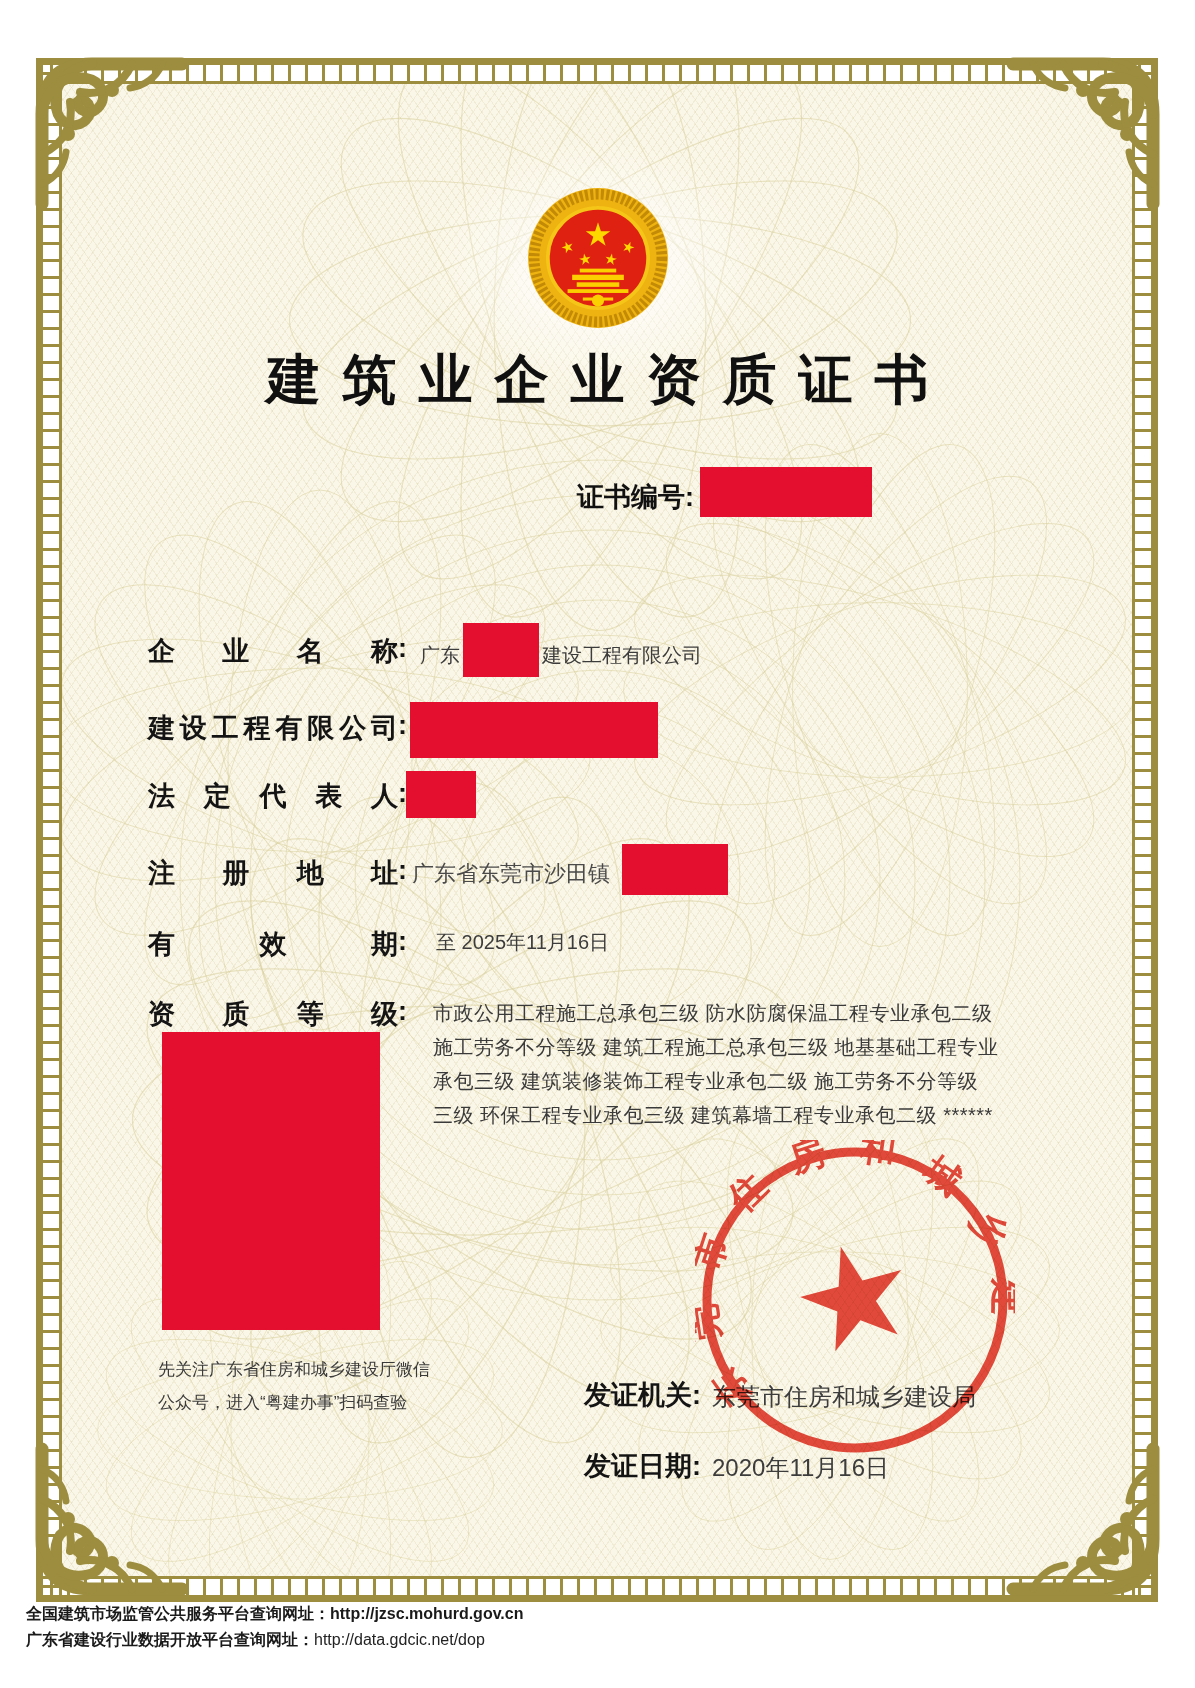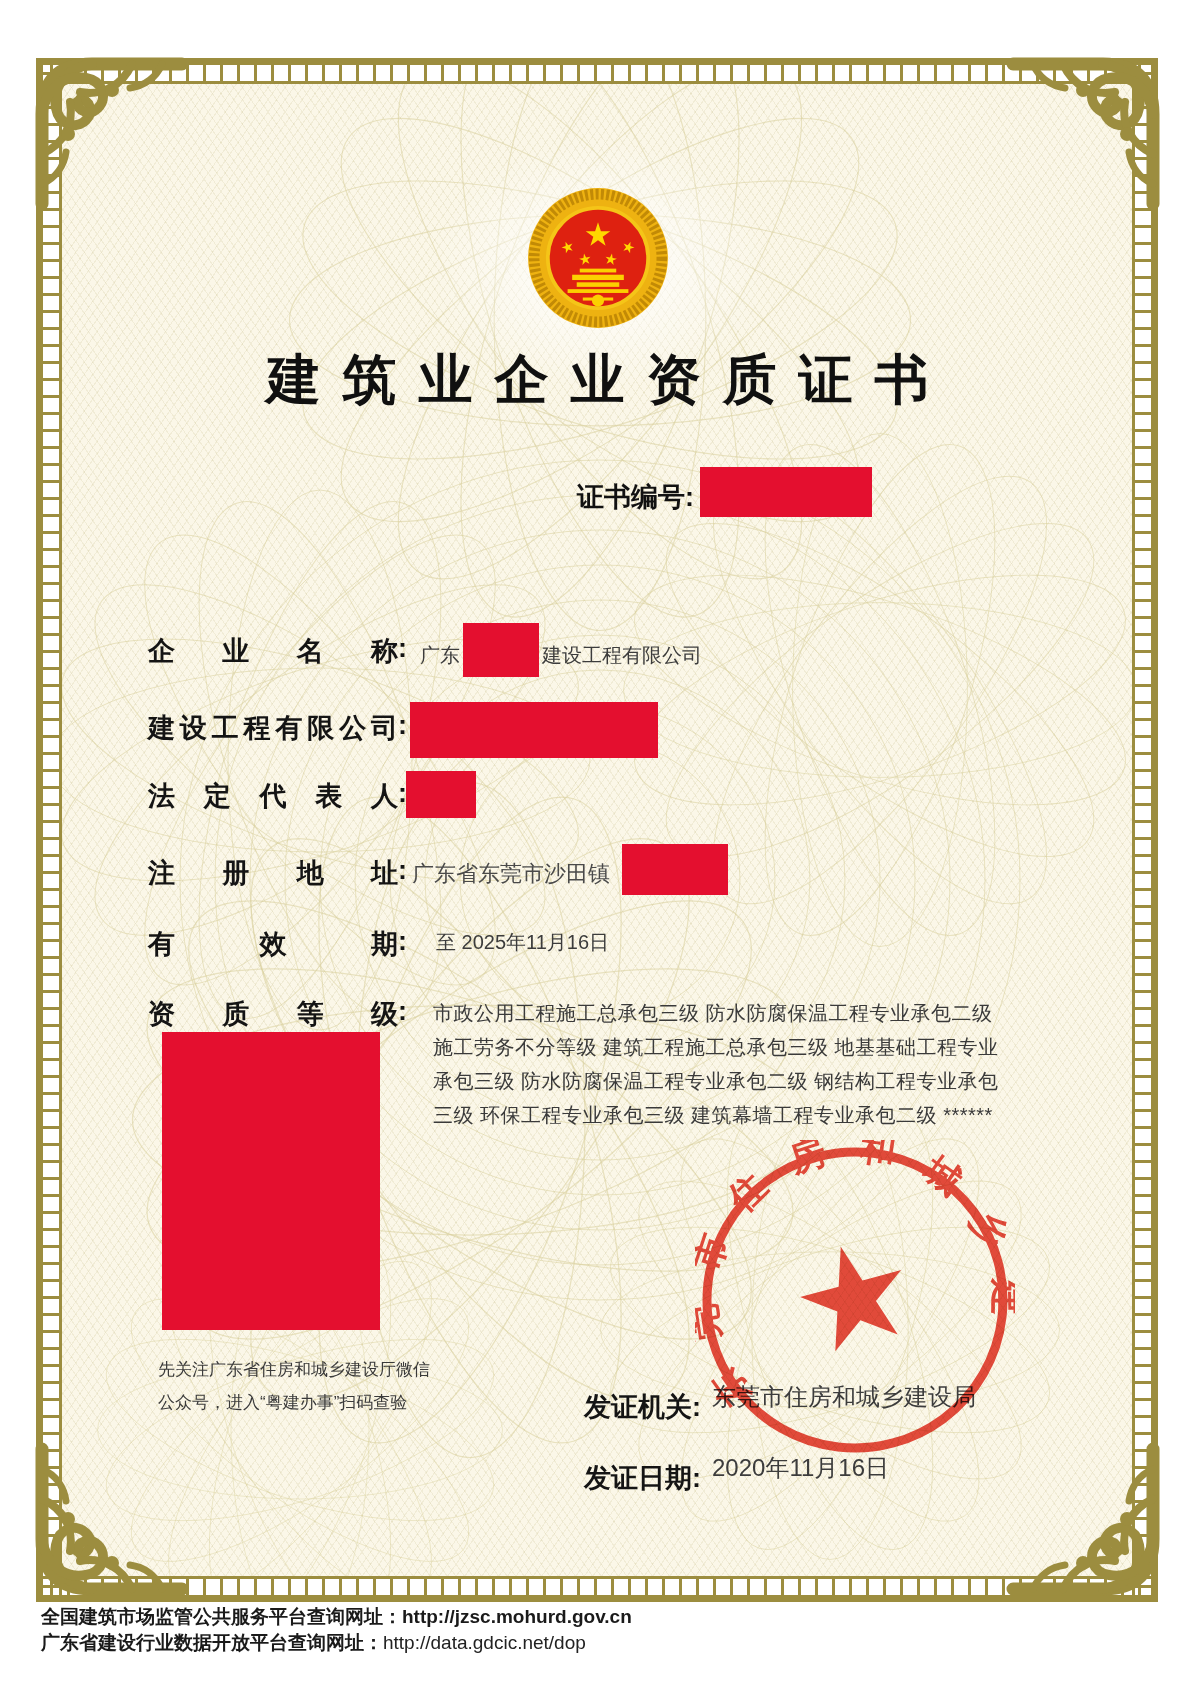--- a/index.html
+++ b/index.html
@@ -46,26 +46,26 @@
   .fval{position:absolute;font-size:20px;color:#3c3c3c;}
   .r-company .redact-inline{display:inline-block;width:76px;height:54px;vertical-align:middle;margin:-14px 3px 0 3px;}
   .credit-redact{position:absolute;left:410px;top:702px;width:248px;height:56px;}
   .legal-redact{position:absolute;left:406px;top:771px;width:70px;height:47px;}
   .addr-redact{position:absolute;left:622px;top:844px;width:106px;height:51px;}
   .grade-lines{position:absolute;left:433px;top:996px;width:590px;font-size:20px;line-height:34px;color:#3a3a3a;letter-spacing:.5px;}
   
   .qr-redact{position:absolute;left:162px;top:1032px;width:218px;height:298px;}
   .qr-note{position:absolute;left:158px;top:1336px;width:276px;font-size:17px;line-height:33px;color:#3a3a3a;}
   
-  .issue-label{position:absolute;left:584px;font-size:27px;font-weight:700;color:#141414;margin-top:12px;}
+  .issue-label{position:absolute;left:584px;font-size:27px;font-weight:700;color:#141414;}
   .issue-val{position:absolute;left:712px;font-size:24px;color:#3c3c3c;}
   
   .seal{position:absolute;left:695px;top:1140px;width:320px;height:320px;opacity:.88;mix-blend-mode:multiply;}
   
-  .footer-line{position:absolute;left:41px;font-size:19px;font-weight:700;color:#1a1a1a;text-align:right;}
+  .footer-line{position:absolute;left:26px;font-size:16px;font-weight:700;color:#1a1a1a;text-align:right;}
   .footer-line .url{font-weight:700;}
   .footer-line.l2 .url{font-weight:400;color:#222;}
 </style>
 </head>
 <body>
 
 <div class="page">
 
   <div class="paper">
     <svg id="guilloche" width="1070" height="1492" viewBox="0 0 1070 1492">
@@ -231,21 +231,21 @@
 
   <span class="flabel" style="top:926px">有效期</span>
   <span class="fcolon" style="top:926px">:</span>
   <span class="fval" style="left:436px;top:929px">至 2025年11月16日</span>
 
   <span class="flabel" style="top:996px">资质等级</span>
   <span class="fcolon" style="top:996px">:</span>
   <div class="grade-lines">
     <div>市政公用工程施工总承包三级  防水防腐保温工程专业承包二级</div>
     <div>施工劳务不分等级  建筑工程施工总承包三级  地基基础工程专业</div>
-    <div>承包三级  防水防腐保温工程专业承包二级  钢结构工程专业承包</div>
+    <div>承包三级  建筑装修装饰工程专业承包二级  施工劳务不分等级</div>
     <div>三级  环保工程专业承包三级  建筑幕墙工程专业承包二级  ******</div>
   </div>
 
   <div class="redact qr-redact"></div>
   <p class="qr-note">先关注广东省住房和城乡建设厅微信公众号，进入“粤建办事”扫码查验</p>
 
   <span class="issue-label" style="top:1377px">发证机关:</span>
   <span class="issue-val" style="top:1381px">东莞市住房和城乡建设局</span>
   <span class="issue-label" style="top:1448px">发证日期:</span>
   <span class="issue-val" style="top:1452px">2020年11月16日</span>

